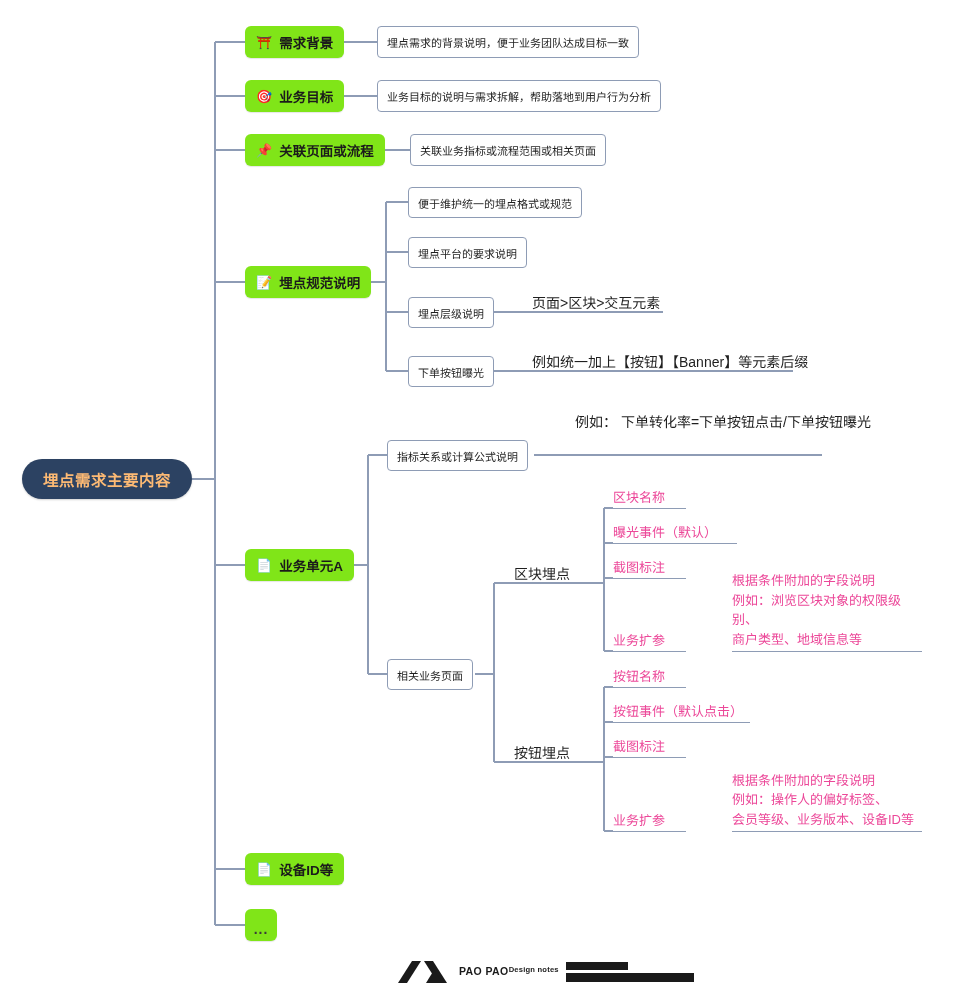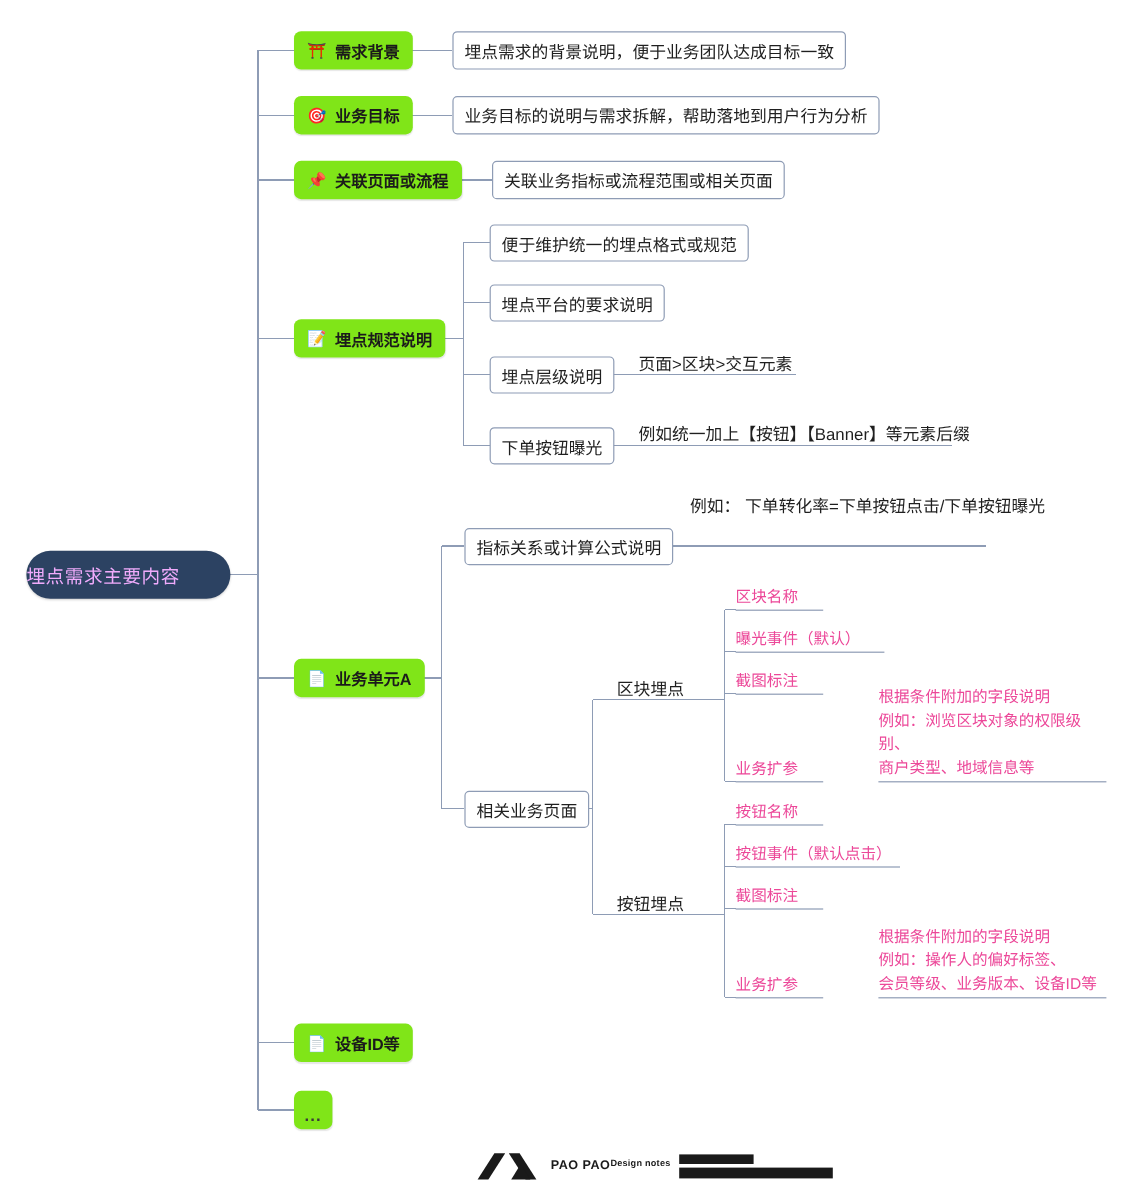--- a/index.html
+++ b/index.html
@@ -13,26 +13,26 @@
     color:#222;
     -webkit-font-smoothing:antialiased;
   }
   #canvas{position:absolute;left:0;top:0;width:953px;height:1000px;}
   #edges{position:absolute;left:0;top:0;width:953px;height:1000px;pointer-events:none;}
 
   
   .root-node{
     position:absolute;
     background:#2c4262;
-    color:#f0abfc;
+    color:#fdba74;
     border-radius:999px;
-    font-weight:normal;
+    font-weight:bold;
     font-size:15.5px;
     letter-spacing:.5px;
-    display:flex;align-items:center;justify-content:flex-start;
+    display:flex;align-items:center;justify-content:center;
     box-shadow:0 1px 2px rgba(0,0,0,.18);
     white-space:nowrap;
   }
 
   
   .green-node{
     position:absolute;
     background:#80e518;
     border-radius:6px;
     display:flex;align-items:center;
@@ -52,21 +52,21 @@
   }
 
   
   .box-node{
     position:absolute;
     background:#ffffff;
     border:1px solid #8e9cb5;
     border-radius:4px;
     display:flex;align-items:center;
     padding:0 9px;
-    font-size:14px;
+    font-size:11px;
     color:#1f1f1f;
     white-space:nowrap;
     box-sizing:border-box;
   }
 
   
   .uline-node{
     position:absolute;
     box-sizing:border-box;
     border-bottom:1px solid #8e9cb5;

